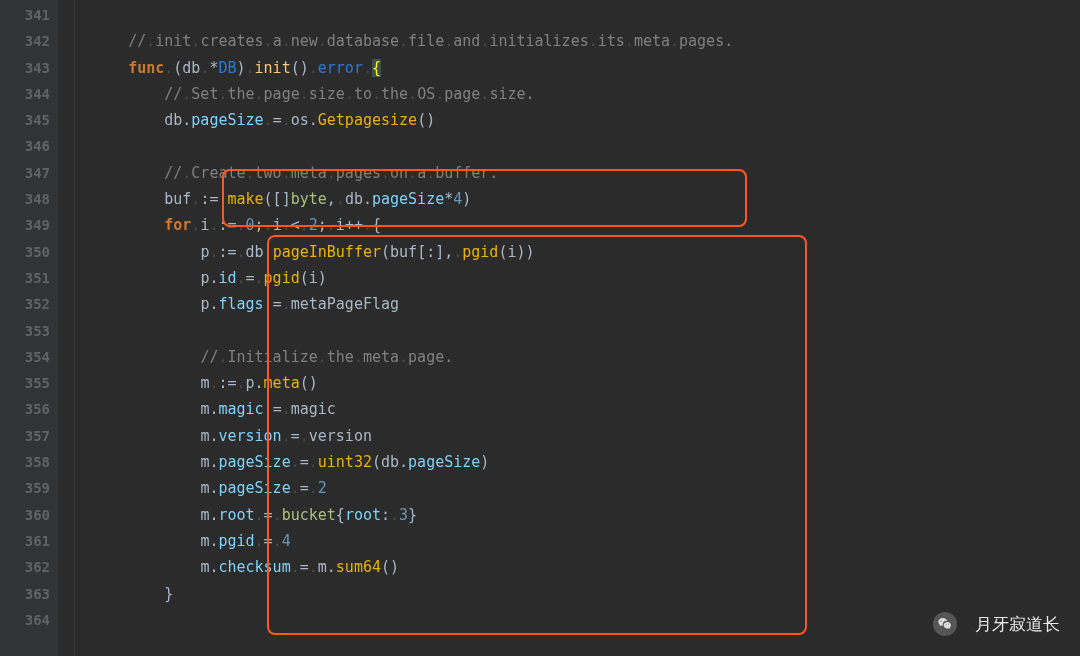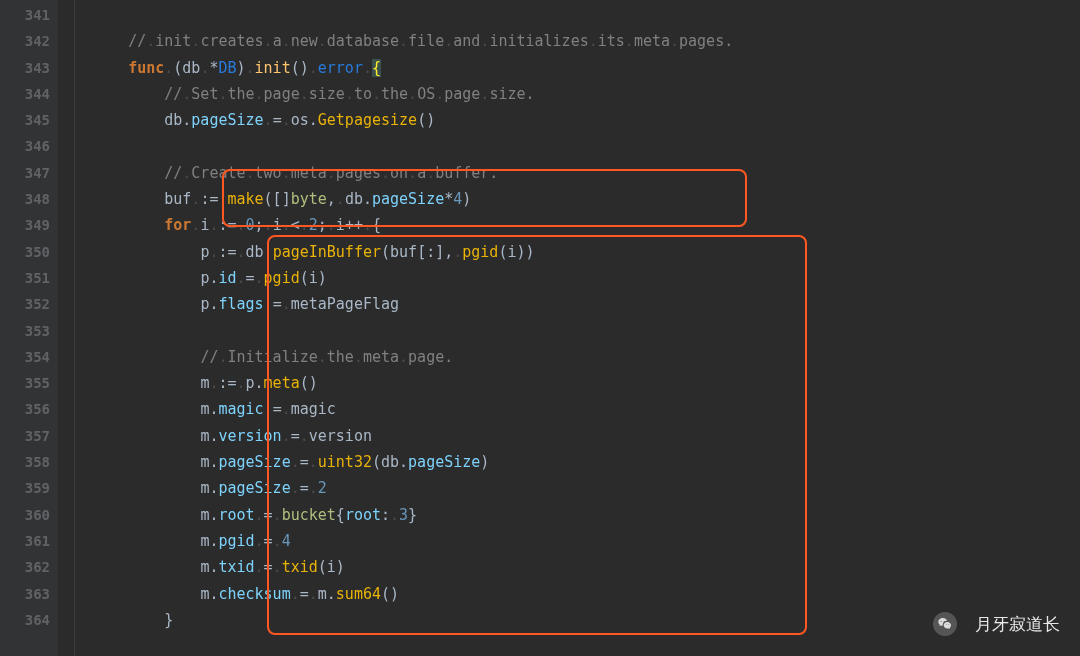--- a/index.html
+++ b/index.html
@@ -146,21 +146,20 @@
       <div class="line"><span class="tok-ident">            </span><span class="tok-ident">p</span><span class="tok-op">.</span><span class="tok-field">flags</span><span class="ws-dot">.</span><span class="tok-op">=</span><span class="ws-dot">.</span><span class="tok-ident">metaPageFlag</span></div>
       <div class="line"><span class="tok-ident"></span></div>
       <div class="line"><span class="tok-ident">            </span><span class="tok-comment">//</span><span class="ws-dot">.</span><span class="tok-comment">Initialize</span><span class="ws-dot">.</span><span class="tok-comment">the</span><span class="ws-dot">.</span><span class="tok-comment">meta</span><span class="ws-dot">.</span><span class="tok-comment">page.</span></div>
       <div class="line"><span class="tok-ident">            </span><span class="tok-ident">m</span><span class="ws-dot">.</span><span class="tok-op">:=</span><span class="ws-dot">.</span><span class="tok-ident">p</span><span class="tok-op">.</span><span class="tok-func">meta</span><span class="tok-paren">()</span></div>
       <div class="line"><span class="tok-ident">            </span><span class="tok-ident">m</span><span class="tok-op">.</span><span class="tok-field">magic</span><span class="ws-dot">.</span><span class="tok-op">=</span><span class="ws-dot">.</span><span class="tok-ident">magic</span></div>
       <div class="line"><span class="tok-ident">            </span><span class="tok-ident">m</span><span class="tok-op">.</span><span class="tok-field">version</span><span class="ws-dot">.</span><span class="tok-op">=</span><span class="ws-dot">.</span><span class="tok-ident">version</span></div>
       <div class="line"><span class="tok-ident">            </span><span class="tok-ident">m</span><span class="tok-op">.</span><span class="tok-field">pageSize</span><span class="ws-dot">.</span><span class="tok-op">=</span><span class="ws-dot">.</span><span class="tok-func">uint32</span><span class="tok-paren">(</span><span class="tok-ident">db</span><span class="tok-op">.</span><span class="tok-field">pageSize</span><span class="tok-paren">)</span></div>
       <div class="line"><span class="tok-ident">            </span><span class="tok-ident">m</span><span class="tok-op">.</span><span class="tok-field">pageSize</span><span class="ws-dot">.</span><span class="tok-op">=</span><span class="ws-dot">.</span><span class="tok-num">2</span></div>
       <div class="line"><span class="tok-ident">            </span><span class="tok-ident">m</span><span class="tok-op">.</span><span class="tok-field">root</span><span class="ws-dot">.</span><span class="tok-op">=</span><span class="ws-dot">.</span><span class="tok-type">bucket</span><span class="tok-paren">{</span><span class="tok-field">root</span><span class="tok-paren">:</span><span class="ws-dot">.</span><span class="tok-num">3</span><span class="tok-paren">}</span></div>
       <div class="line"><span class="tok-ident">            </span><span class="tok-ident">m</span><span class="tok-op">.</span><span class="tok-field">pgid</span><span class="ws-dot">.</span><span class="tok-op">=</span><span class="ws-dot">.</span><span class="tok-num">4</span></div>
-      <div class="line"><span class="tok-ident">            </span><span class="tok-ident">m</span><span class="tok-op">.</span><span class="tok-field">txid</span><span class="ws-dot">.</span><span class="tok-op">=</span><span class="ws-dot">.</span><span class="tok-func">txid</span><span class="tok-paren">(</span><span class="tok-ident">i</span><span class="tok-paren">)</span></div>
       <div class="line"><span class="tok-ident">            </span><span class="tok-ident">m</span><span class="tok-op">.</span><span class="tok-field">checksum</span><span class="ws-dot">.</span><span class="tok-op">=</span><span class="ws-dot">.</span><span class="tok-ident">m</span><span class="tok-op">.</span><span class="tok-func">sum64</span><span class="tok-paren">()</span></div>
       <div class="line"><span class="tok-ident">        </span><span class="tok-op">}</span></div>
     </div>
 </div>
 
 <div class="watermark">
   <span class="wm-icon">
     <svg width="16" height="16" viewBox="0 0 24 24" fill="#ddd">
         <path d="M8.5 3C4.9 3 2 5.6 2 8.8c0 1.8 1 3.4 2.5 4.5l-.6 2 2.3-1.2c.7.2 1.5.3 2.3.3h.4c-.2-.6-.3-1.2-.3-1.9 0-3 2.8-5.4 6.2-5.4h.4C14.5 4.7 11.8 3 8.5 3zm-2.4 4c.5 0 .9.4.9.9s-.4.9-.9.9-.9-.4-.9-.9.4-.9.9-.9zm4.8 0c.5 0 .9.4.9.9s-.4.9-.9.9-.9-.4-.9-.9.4-.9.9-.9zM15.5 9c-3 0-5.5 2.2-5.5 4.9s2.5 4.9 5.5 4.9c.6 0 1.2-.1 1.8-.2l2 1-.5-1.7c1.3-.9 2.2-2.3 2.2-4 0-2.7-2.5-4.9-5.5-4.9zm-1.9 3.2c.4 0 .7.3.7.7s-.3.7-.7.7-.7-.3-.7-.7.3-.7.7-.7zm3.8 0c.4 0 .7.3.7.7s-.3.7-.7.7-.7-.3-.7-.7.3-.7.7-.7z"></path>
       </svg>

